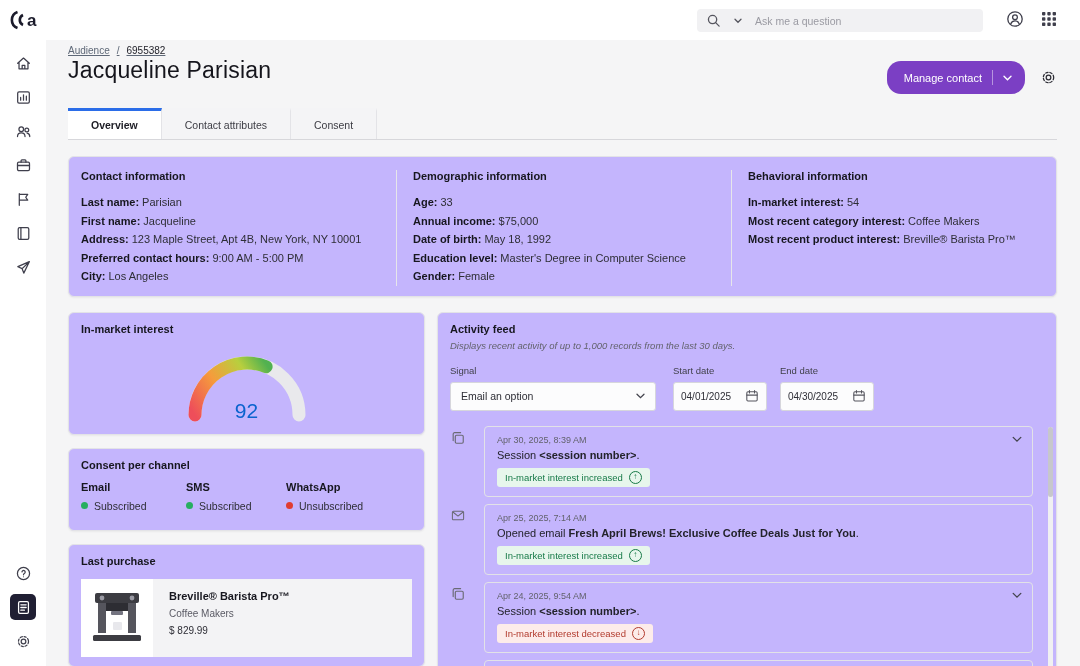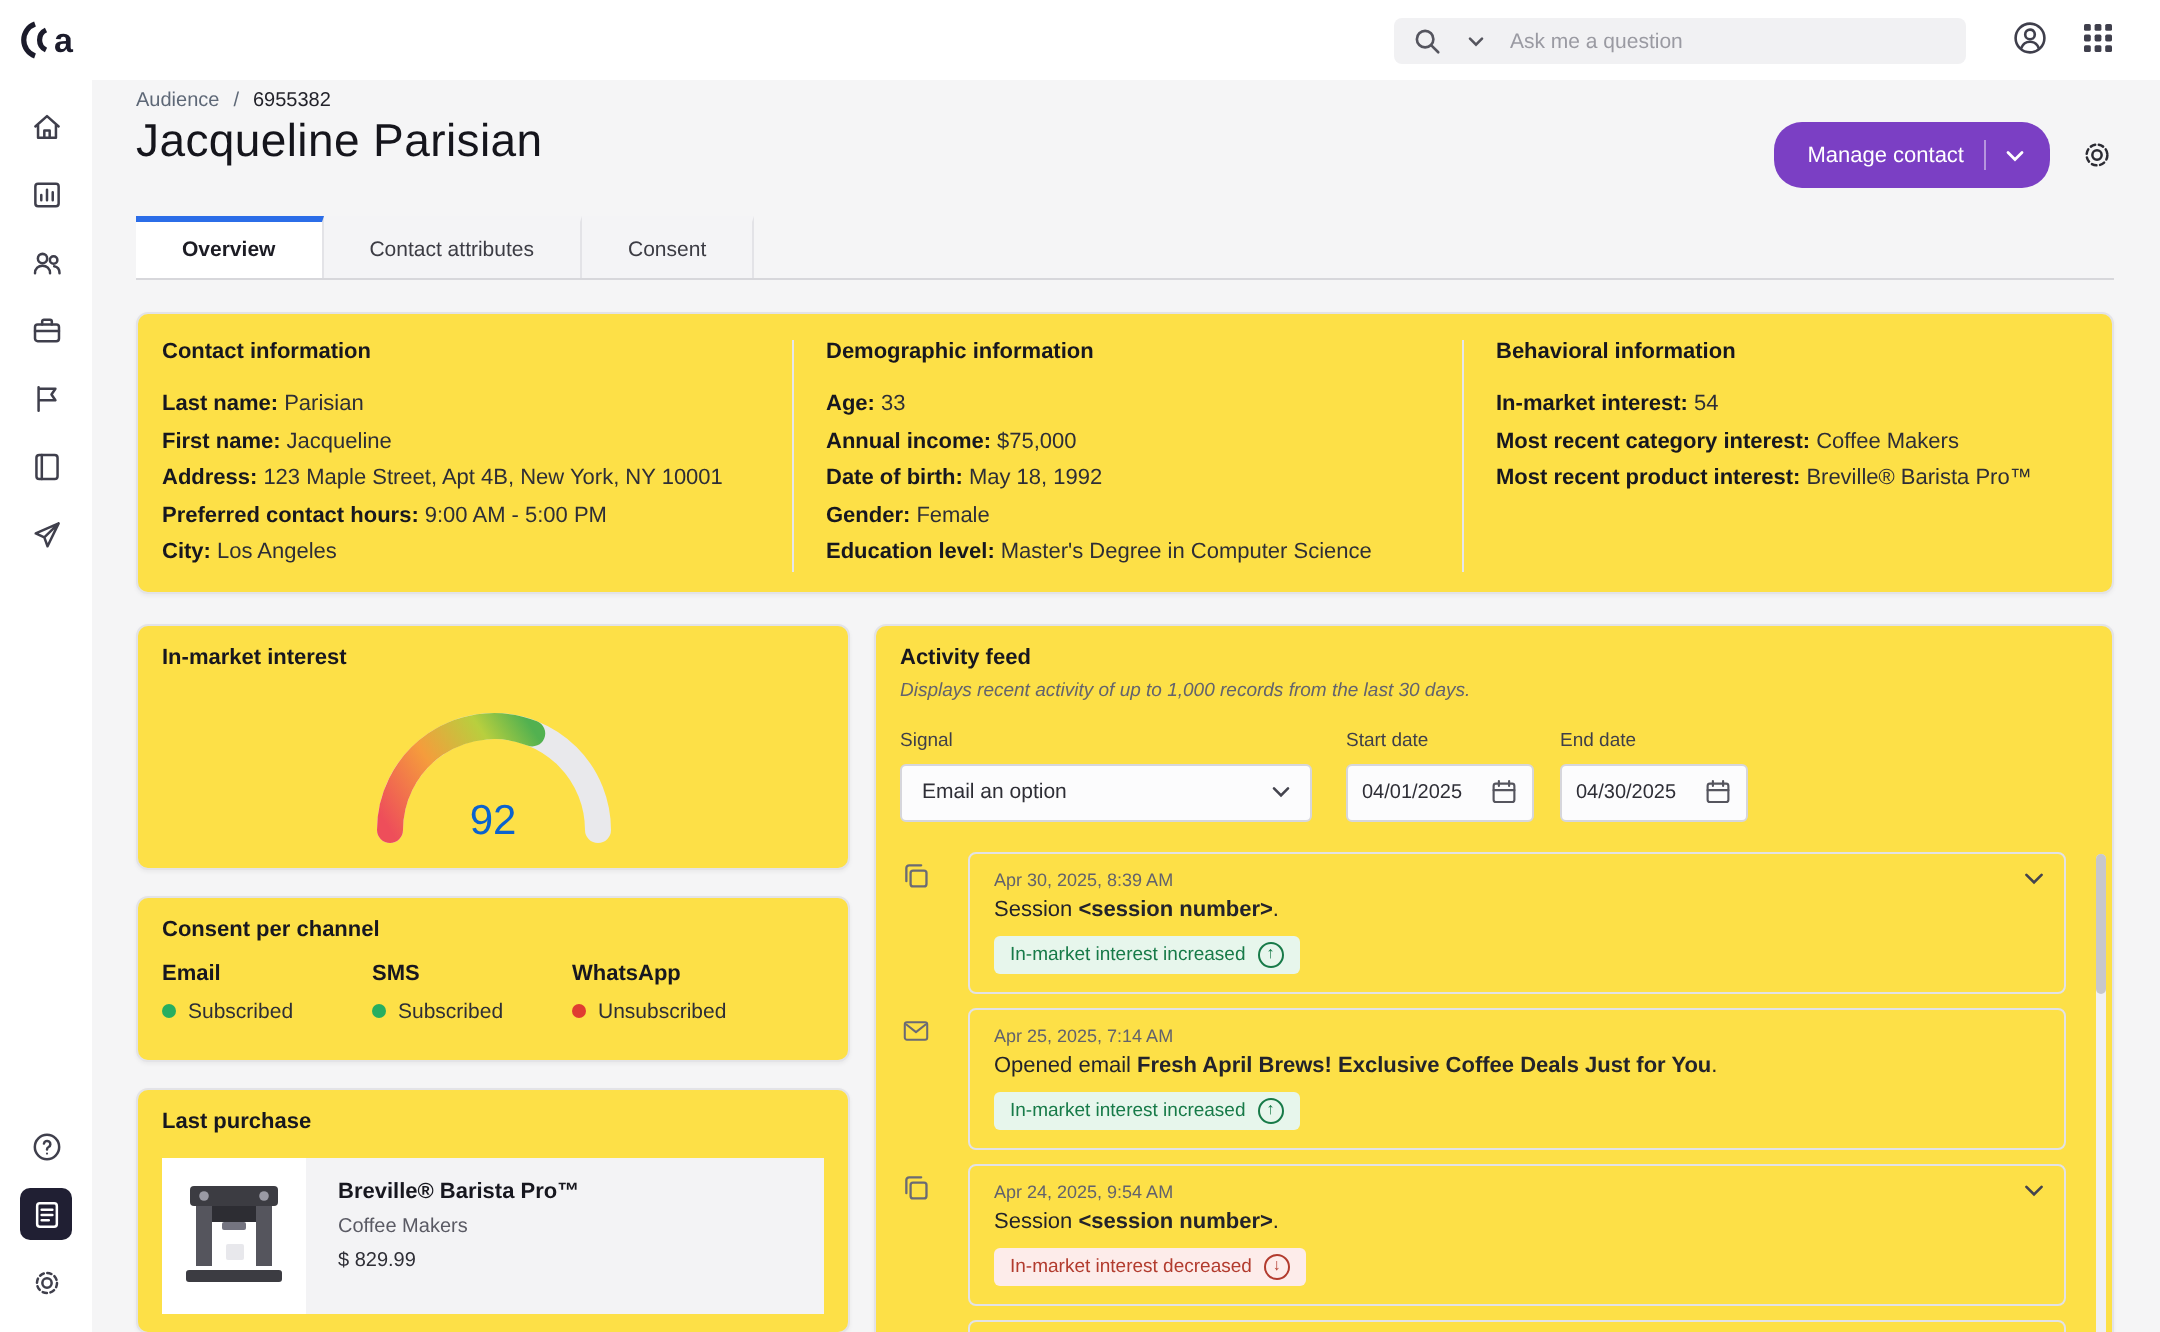--- a/index.html
+++ b/index.html
@@ -15,36 +15,36 @@
   .top-icon { position: absolute; top: 10px; cursor: pointer; }
 
   
   .sidebar { position: absolute; left: 0; top: 40px; width: 46px; height: 626px; background: #fff; display: flex; flex-direction: column; align-items: center; padding: 10px 0 4px; }
   .side-icon { width: 26px; height: 26px; border-radius: 5px; display: flex; align-items: center; justify-content: center; margin-bottom: 8px; cursor: pointer; }
   .side-icon.active { background: #201f33; }
   .side-spacer { flex: 1; }
 
   
   .content { position: absolute; left: 46px; top: 40px; width: 1034px; height: 626px; padding: 5px 23px 0 22px; }
-  .breadcrumb { display: flex; gap: 7px; align-items: flex-start; font-size: 10px; color: #5e6877; }
+  .breadcrumb { display: flex; gap: 7px; align-items: flex-start; font-size: 10px; color: #5e6877; text-decoration: underline; }
   .breadcrumb .crumb-link { cursor: pointer; }
   .breadcrumb .crumb-id { color: #23232b; }
   .header-row { display: flex; align-items: flex-start; margin-top: 1px; }
   .page-title { font-size: 23px; font-weight: 400; color: #15151c; letter-spacing: .2px; }
   .header-actions { margin-left: auto; display: flex; align-items: center; gap: 15px; margin-top: 4px; }
   .manage-btn { background: #7b3fc4; color: #fff; border: none; height: 33px; border-radius: 14px; display: flex; align-items: center; gap: 10px; padding: 0 13px 0 17px; font-size: 11px; font-family: inherit; cursor: pointer; }
   .manage-divider { width: 1px; height: 15px; background: rgba(255,255,255,.45); }
 
   
   .tabbar { display: flex; margin-top: 14px; border-bottom: 1px solid #d7d7db; }
   .tab { height: 31px; display: flex; align-items: center; padding: 0 23px; font-size: 10.5px; color: #3c3c44; background: #f4f4f6; border-right: 1px solid #e3e3e7; border-top: 3px solid transparent; cursor: pointer; }
   .tab.active { background: #fff; border-top: 3px solid #2b6de8; font-weight: 700; color: #1c1c24; }
 
   
-  .card { background: #fde047; border: 1px solid #e3e3e7; border-radius: 6px; box-shadow: 0 1px 2px rgba(16,16,24,.05); }
+  .card { background: #c4b5fd; border: 1px solid #e3e3e7; border-radius: 6px; box-shadow: 0 1px 2px rgba(16,16,24,.05); }
   .card-title { font-size: 11px; font-weight: 700; color: #17171f; }
 
   .info-card { margin-top: 16px; display: flex; padding: 13px 0 10px; }
   .info-col { padding: 0 14px 0 12px; }
   .info-col.c1 { width: 328px; border-right: 1px solid #e6e6ea; }
   .info-col.c2 { width: 335px; border-right: 1px solid #e6e6ea; padding-left: 16px; }
   .info-col.c3 { flex: 1; padding-left: 16px; }
   .info-title { font-size: 11px; font-weight: 700; color: #17171f; margin-bottom: 11px; }
   .info-field { font-size: 11px; color: #2e2e36; line-height: 18.5px; }
   .info-field .f-label { font-weight: 700; color: #17171f; margin-right: 3px; }
@@ -257,22 +257,22 @@
         <div class="info-field"><span class="f-label">First name:</span><span>Jacqueline</span></div>
         <div class="info-field"><span class="f-label">Address:</span><span>123 Maple Street, Apt 4B, New York, NY 10001</span></div>
         <div class="info-field"><span class="f-label">Preferred contact hours:</span><span>9:00 AM - 5:00 PM</span></div>
         <div class="info-field"><span class="f-label">City:</span><span>Los Angeles</span></div>
       </div>
       <div class="info-col c2">
         <div class="info-title">Demographic information</div>
         <div class="info-field"><span class="f-label">Age:</span><span>33</span></div>
         <div class="info-field"><span class="f-label">Annual income:</span><span>$75,000</span></div>
         <div class="info-field"><span class="f-label">Date of birth:</span><span>May 18, 1992</span></div>
+        <div class="info-field"><span class="f-label">Education level:</span><span>Master's Degree in Computer Science</span></div>
         <div class="info-field"><span class="f-label">Gender:</span><span>Female</span></div>
-        <div class="info-field"><span class="f-label">Education level:</span><span>Master's Degree in Computer Science</span></div>
       </div>
       <div class="info-col c3">
         <div class="info-title">Behavioral information</div>
         <div class="info-field"><span class="f-label">In-market interest:</span><span>54</span></div>
         <div class="info-field"><span class="f-label">Most recent category interest:</span><span>Coffee Makers</span></div>
         <div class="info-field"><span class="f-label">Most recent product interest:</span><span>Breville® Barista Pro™</span></div>
       </div>
     </div>
 
     <div class="columns">

